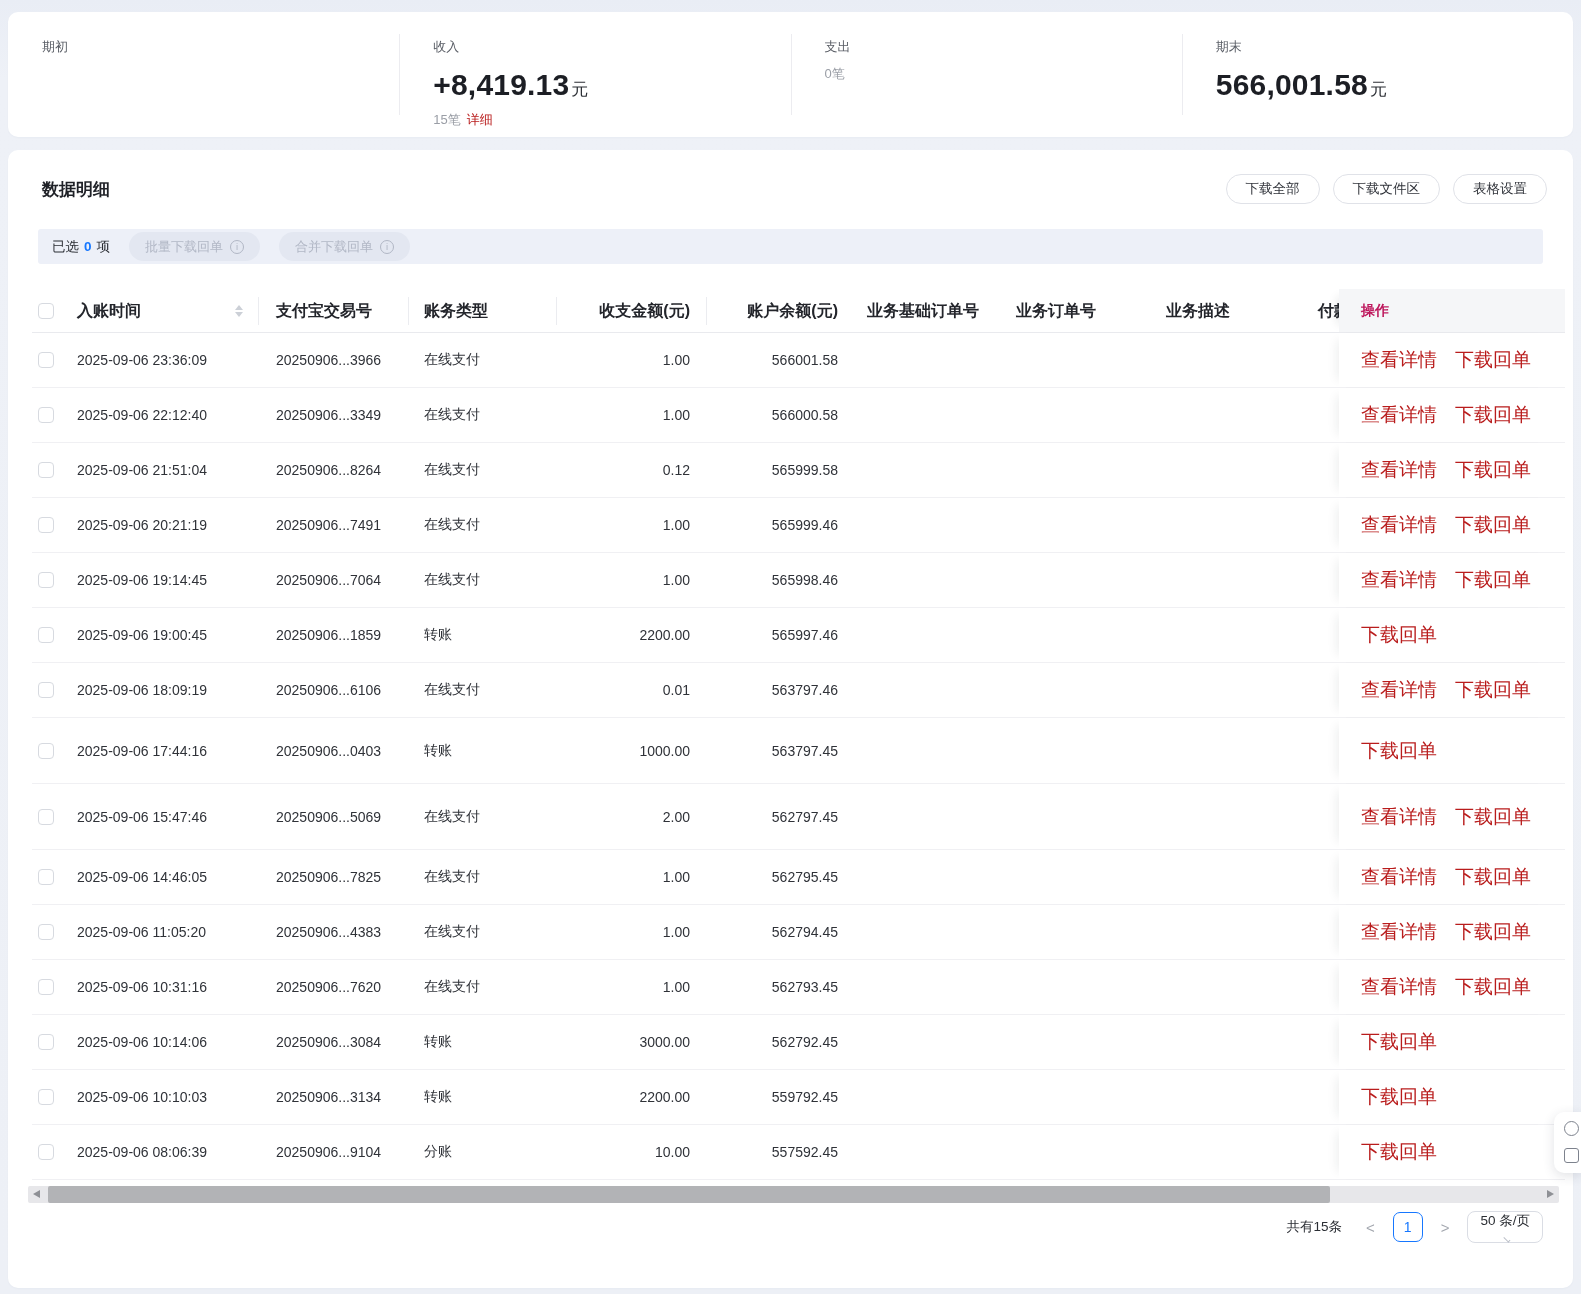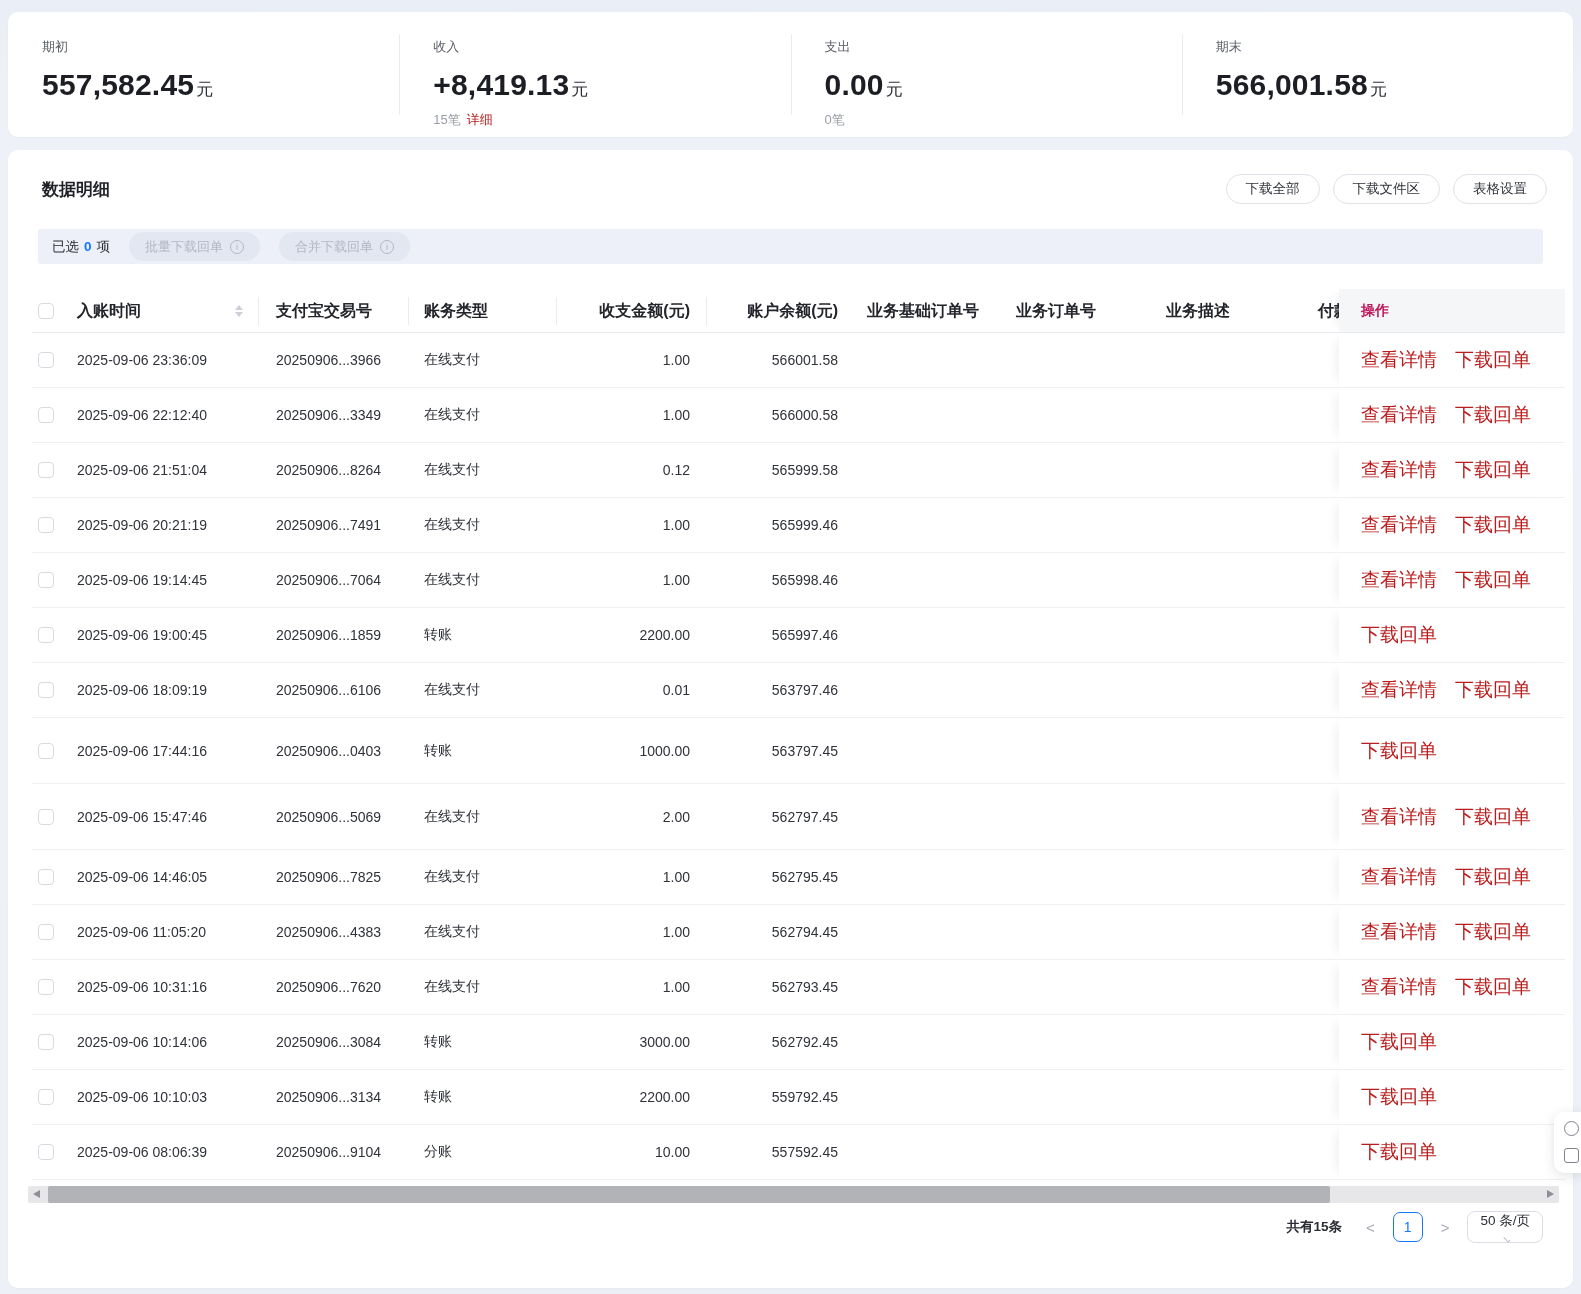--- a/index.html
+++ b/index.html
@@ -66,21 +66,21 @@
 
   
   .hscroll { position:absolute; left:20px; right:14px; top:1036px; height:17px; background:#e7e7ea; border-radius:2px; }
   .hthumb { position:absolute; left:20px; top:0; width:1282px; height:17px; background:#b2b3b6; border-radius:2px; cursor:grab; }
   .tri { position:absolute; top:4px; width:0; height:0; border-top:4.5px solid transparent; border-bottom:4.5px solid transparent; cursor:pointer; }
   .tri-l { left:5px; border-right:7px solid #8e9095; }
   .tri-r { right:5px; border-left:7px solid #8e9095; }
 
   
   .pager { position:absolute; right:30px; top:1060px; height:34px; display:flex; align-items:center; gap:14px; }
-  .pg-total { font-size:13.5px; color:#2b2e34; margin-right:6px;font-weight:bold; }
+  .pg-total { font-size:13.5px; color:#2b2e34; margin-right:6px; }
   .pg-arrow { font-size:15px; color:#a3a7af; cursor:pointer; padding:0 4px; }
   .pg-num { width:30px; height:30px; border:1px solid #1677ff; border-radius:7px; color:#1677ff; font-size:14px;
     display:flex; align-items:center; justify-content:center; cursor:pointer; }
   .pg-size { height:32px; border:1px solid #dadde4; border-radius:8px; padding:0 12px; display:flex; align-items:center;
     gap:9px; font-size:13.5px; color:#2b2e34; cursor:pointer; background:#fff;flex-direction:column; }
   .chev-down { width:7px; height:7px; border-right:1.5px solid #b9bdc6; border-bottom:1.5px solid #b9bdc6;
     transform:rotate(45deg) translateY(-2px); }
 
   
   .float-widget { position:absolute; right:0; top:1112px; width:27px; height:61px; background:#fff;
@@ -88,30 +88,28 @@
   .fw-icon { position:absolute; left:10px; width:15px; height:15px; border:1.6px solid #7d828d; }
   .fw-icon.top { top:9px; border-radius:50%; }
   .fw-icon.bot { top:36px; border-radius:3px; }
 </style>
 </head>
 <body>
 
 <div class="card summary">
   <div class="sum-col">
     <div class="sum-label">期初</div>
-    <div class="sum-value"><span>557,582.45</span><span class="sum-unit">元</span></div>
   </div>
   <div class="sum-col">
     <div class="sum-label">收入</div>
     <div class="sum-value"><span>+8,419.13</span><span class="sum-unit">元</span></div>
     <div class="sum-sub"><span>15笔</span><span class="link">详细</span></div>
   </div>
   <div class="sum-col">
     <div class="sum-label">支出</div>
-    <div class="sum-value"><span>0.00</span><span class="sum-unit">元</span></div>
     <div class="sum-sub"><span>0笔</span></div>
   </div>
   <div class="sum-col">
     <div class="sum-label">期末</div>
     <div class="sum-value"><span>566,001.58</span><span class="sum-unit">元</span></div>
   </div>
 </div>
 
 <div class="card main">
 

